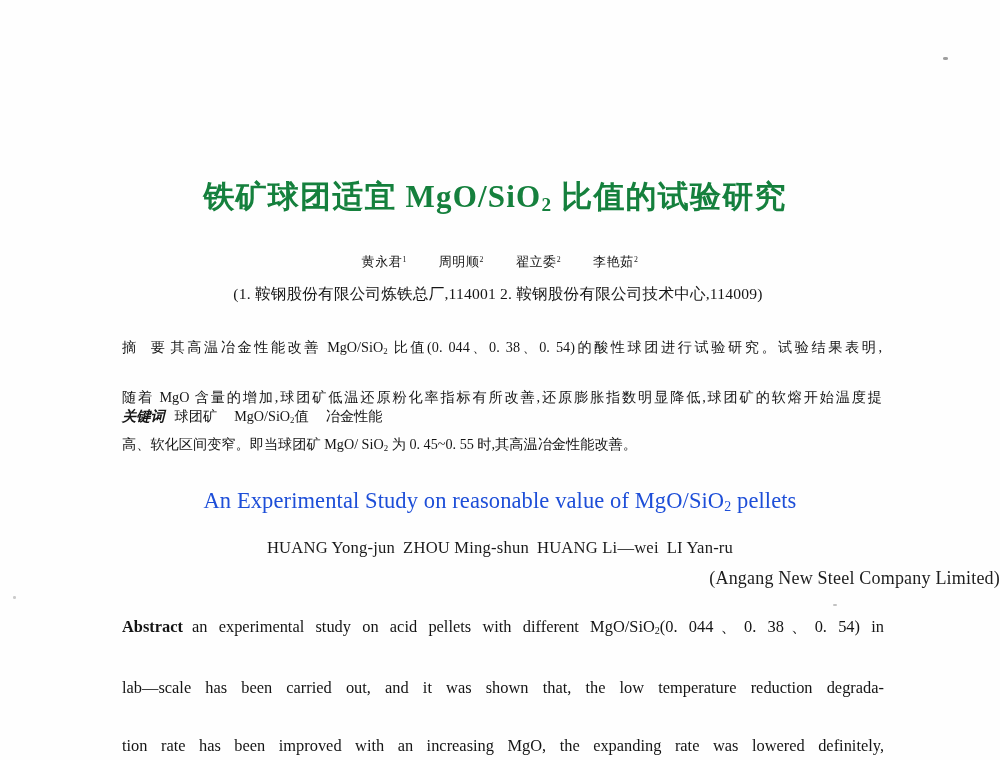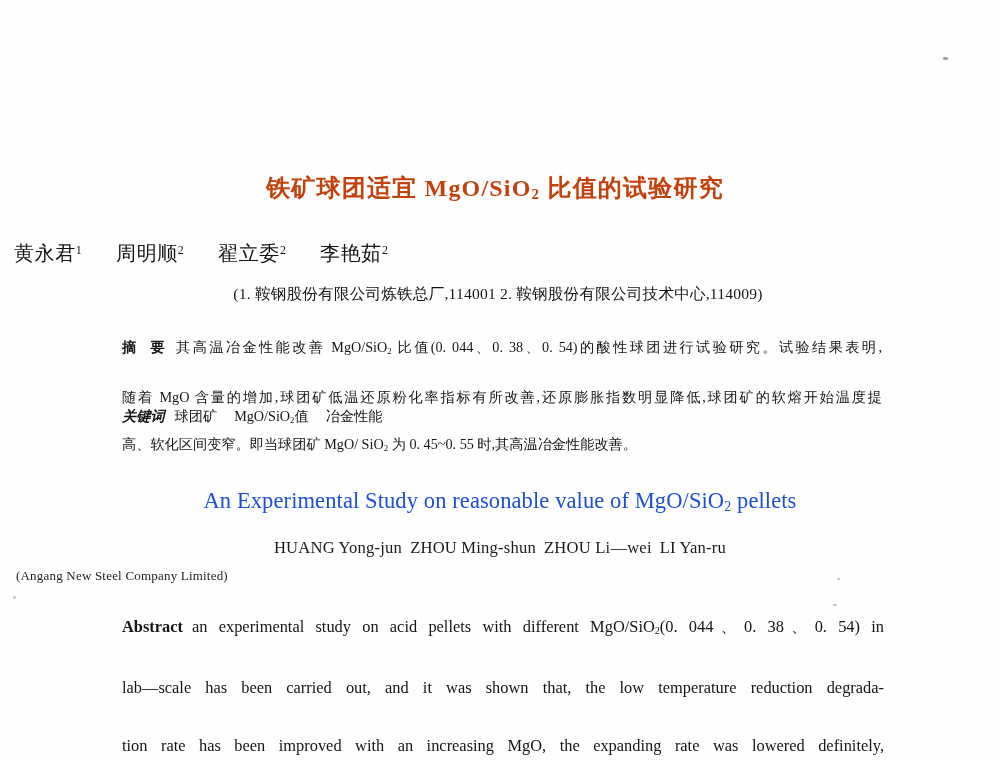--- a/index.html
+++ b/index.html
@@ -30,40 +30,41 @@
   .speck.s4 { left: 833px; top: 604px; width: 4px; height: 2px; opacity:.55; }
 
   
   .cn-title {
     position: absolute;
     left: 0; right: 10px;
     top: 158px;
     text-align: center;
     font-family: "Liberation Serif", "DejaVu Serif", serif;
     font-weight: 700;
-    font-size: 24px;
+    font-size: 31px;
     letter-spacing: 1.2px;
     line-height: 1.18;
-    color: #c2410c;
+    color: #15803d;
   }
   sub, .sub {
     font-size: 0.62em;
     vertical-align: -0.22em;
   }
   sup, .sup {
     font-size: 0.60em;
     vertical-align: 0.52em;
   }
 
   
   .cn-authors {
     position: absolute;
     left: 0; right: 0;
-    top: 240px;
-    font-size: 20px;
+    top: 253px;
+    text-align: center;
+    font-size: 13px;
     font-weight: 500;
     letter-spacing: 0.6px;
     color: #141414;
   }
   .cn-authors .au {
     display: inline-block;
     margin: 0 14px;
     white-space: nowrap;
   }
 
@@ -84,23 +85,23 @@
     left: 122px;
     width: 760px;
     top: 336px;
     font-size: 14.2px;
     line-height: 23.2px;
     text-align: justify;
     text-justify: inter-character;
     color: #151515;
   }
   .cn-abs .lbl {
-    font-weight: 700;
+    font-weight: 400;
     letter-spacing: 3px;
-    margin-right: 6px;
+    margin-right: 0;
   }
   .cn-abs p { margin: 0; }
   .cn-kw {
     position: absolute;
     left: 122px;
     width: 760px;
     top: 405px;
     font-size: 14.2px;
     line-height: 23.2px;
     color: #151515;
@@ -134,22 +135,22 @@
     letter-spacing: 0.2px;
     color: #1a1a1a;
   }
   .en-authors .au { margin: 0 4px; }
 
   
   .en-affil {
     position: absolute;
     left: 16px; right: 0;
     top: 568px;
-    text-align: left;
-    font-size: 13px;
+    text-align: right;
+    font-size: 18px;
     letter-spacing: 0.2px;
     color: #1d1d1d;
   }
 
   
   .en-abs {
     position: absolute;
     left: 122px;
     width: 762px;
     top: 613px;
@@ -204,21 +205,21 @@
 
   <div class="cn-kw">
     <span class="lbl">关键词</span><span class="kw">球团矿</span><span class="kw"><span>MgO/SiO</span><sub class="sub">2</sub><span>值</span></span><span class="kw">冶金性能</span>
   </div>
 
   <h2 class="en-title">
     <span>An Experimental Study on reasonable value of MgO/SiO</span><sub class="sub">2</sub><span> pellets</span>
   </h2>
 
   <div class="en-authors">
-    <span class="au">HUANG Yong-jun</span><span class="au">ZHOU Ming-shun</span><span class="au">ZHOU Li—wei</span><span class="au">LI Yan-ru</span>
+    <span class="au">HUANG Yong-jun</span><span class="au">ZHOU Ming-shun</span><span class="au">HUANG Li—wei</span><span class="au">LI Yan-ru</span>
   </div>
 
   <div class="en-affil">(Angang New Steel Company Limited)</div>
 
   <div class="en-abs">
     <p>
         <span class="j"><span class="lbl">Abstract</span><span>an experimental study on acid pellets with different MgO/SiO</span><sub class="sub">2</sub><span>(0. 044、0. 38、0. 54) in</span></span>
         <span class="j">lab—scale has been carried out, and it was shown that, the low temperature reduction degrada-</span>
         <span class="j">tion rate has been improved with an increasing MgO, the expanding rate was lowered definitely,</span>
       </p>

